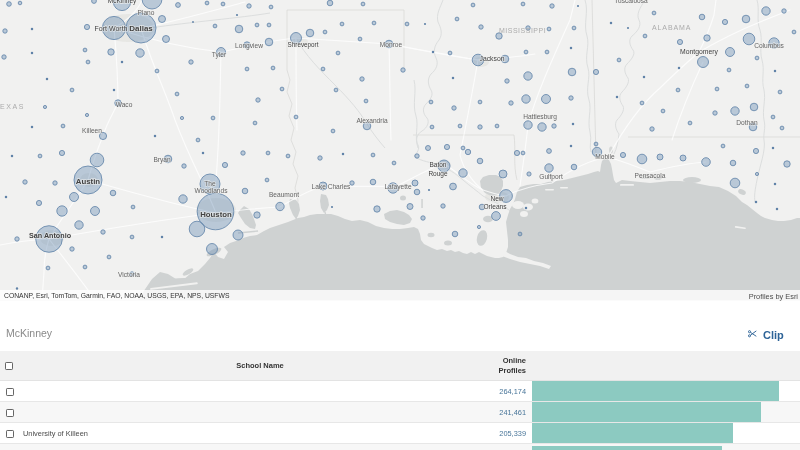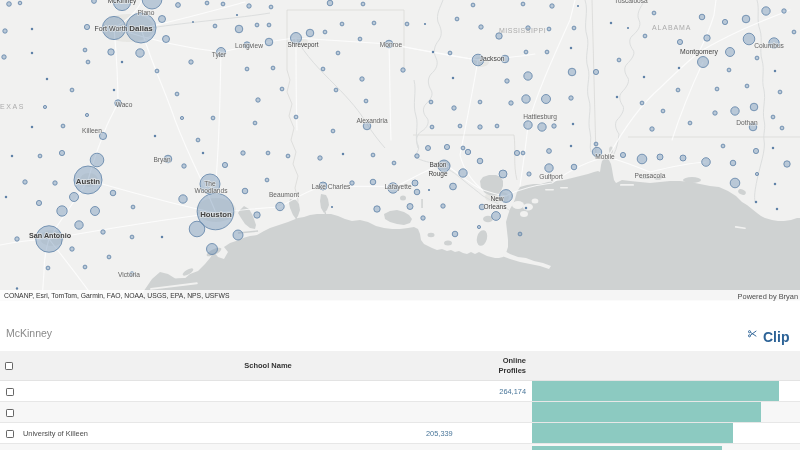--- a/index.html
+++ b/index.html
@@ -380,40 +380,41 @@
 <text x="303" y="47" text-anchor="middle" font-size="6.3" fill="#3f3f3f" stroke="rgba(241,241,240,0.65)" stroke-width="1.4" paint-order="stroke">Shreveport</text>
 <text x="122" y="3" text-anchor="middle" font-size="6.5" fill="#3f3f3f" stroke="rgba(241,241,240,0.65)" stroke-width="1.4" paint-order="stroke">McKinney</text>
 <text x="-6" y="109" font-size="7" letter-spacing="1.6" fill="#ababab">TEXAS</text>
 <text x="499" y="33" font-size="7" letter-spacing="0.5" fill="#ababab">MISSISSIPPI</text>
 <text x="652" y="30" font-size="7" letter-spacing="0.9" fill="#ababab">ALABAMA</text>
 </g>
 </svg>
 <div style="position:absolute;left:0;top:300px;width:800px;height:1px;background:rgba(0,0,0,0.07)"></div>
 <div style="position:absolute;left:0;top:290px;width:800px;height:11px;background:rgba(255,255,255,0.78)"></div>
 <div style="position:absolute;left:4px;top:292px;font-size:6.8px;color:#323232">CONANP, Esri, TomTom, Garmin, FAO, NOAA, USGS, EPA, NPS, USFWS</div>
-<div style="position:absolute;right:2px;top:291.5px;font-size:7.4px;color:#4c4c4c">Powered by Bryan</div>
+<div style="position:absolute;right:2px;top:291.5px;font-size:7.4px;color:#4c4c4c">Profiles by Esri</div>
 <div style="position:absolute;left:6px;top:326.5px;font-size:10.5px;color:#8a8a8a">McKinney</div>
 <svg width="10" height="9" viewBox="0 0 10 9" style="position:absolute;left:748px;top:329.5px">
       <g stroke="#2d6397" stroke-width="0.95" fill="none">
         <circle cx="1.5" cy="1.7" r="1.05"></circle>
         <circle cx="1.5" cy="5.8" r="1.05"></circle>
         <path d="M2.4,2.3 L8.3,6.3 M2.4,5.2 L8.3,0.9"></path>
       </g>
     </svg>
-<div style="position:absolute;left:763px;top:329px;font-size:14px;font-weight:bold;color:#2d6397">Clip</div>
+<div style="position:absolute;left:763px;top:329px;font-size:11px;font-weight:bold;color:#2d6397">Clip</div>
 <div style="position:absolute;left:0;top:351px;width:800px;height:29.5px;background:#f1f1f1;border-bottom:1px solid #e3e3e3;box-sizing:border-box"></div>
 <div style="position:absolute;left:5px;top:361.5px;width:6px;height:6px;border:1.3px solid #666666;border-radius:1.2px;background:#fff"></div>
-<div style="position:absolute;left:168px;top:351px;width:200px;height:40px;line-height:29.5px;text-align:center;font-size:7.5px;font-weight:bold;color:#333333">School Name</div>
+<div style="position:absolute;left:160px;top:351px;width:200px;height:40px;line-height:29.5px;text-align:center;font-size:7.5px;font-weight:bold;color:#333333">School Name</div>
 <div style="position:absolute;left:426px;top:356px;width:100px;text-align:right;font-size:7.5px;font-weight:bold;color:#333333;line-height:9.5px">Online<br>Profiles</div>
 <div style="position:absolute;left:0;top:380.5px;width:800px;height:21px;background:#ffffff;border-bottom:1px solid #e7e7e7;box-sizing:border-box"></div>
 <div style="position:absolute;left:5.5px;top:387.5px;width:6px;height:6px;border:1.3px solid #666666;border-radius:1.2px;background:#fff"></div>
 <div style="position:absolute;left:426px;top:380.5px;width:100px;height:21px;line-height:21px;font-size:7.4px;color:#487599;text-align:right">264,174</div>
 <div style="position:absolute;left:532px;top:381.0px;width:247px;height:20px;background:#8ccac1"></div>
 <div style="position:absolute;left:0;top:401.5px;width:800px;height:21px;background:#f7f7f7;border-bottom:1px solid #e7e7e7;box-sizing:border-box"></div>
 <div style="position:absolute;left:5.5px;top:408.5px;width:6px;height:6px;border:1.3px solid #666666;border-radius:1.2px;background:#fff"></div>
+<div style="position:absolute;left:426px;top:401.5px;width:100px;height:21px;line-height:21px;font-size:7.4px;color:#487599;text-align:right">241,461</div>
 <div style="position:absolute;left:532px;top:402.0px;width:229px;height:20px;background:#8ccac1"></div>
 <div style="position:absolute;left:0;top:422.5px;width:800px;height:21px;background:#ffffff;border-bottom:1px solid #e7e7e7;box-sizing:border-box"></div>
 <div style="position:absolute;left:5.5px;top:429.5px;width:6px;height:6px;border:1.3px solid #666666;border-radius:1.2px;background:#fff"></div>
 <div style="position:absolute;left:23px;top:422.5px;height:21px;line-height:21px;font-size:7.4px;color:#4a4a4a">University of Killeen</div>
-<div style="position:absolute;left:426px;top:422.5px;width:100px;height:21px;line-height:21px;font-size:7.4px;color:#487599;text-align:left">205,339</div>
+<div style="position:absolute;left:426px;top:422.5px;width:100px;height:21px;line-height:21px;font-size:7.4px;color:#487599;text-align:right">205,339</div>
 <div style="position:absolute;left:532px;top:423.0px;width:201px;height:20px;background:#8ccac1"></div>
 <div style="position:absolute;left:0;top:443.5px;width:800px;height:21px;background:#f7f7f7;border-bottom:1px solid #e7e7e7;box-sizing:border-box"></div>
 <div style="position:absolute;left:532px;top:445.5px;width:190px;height:4.5px;background:#8ccac1"></div>
 </div>
 </body></html>

